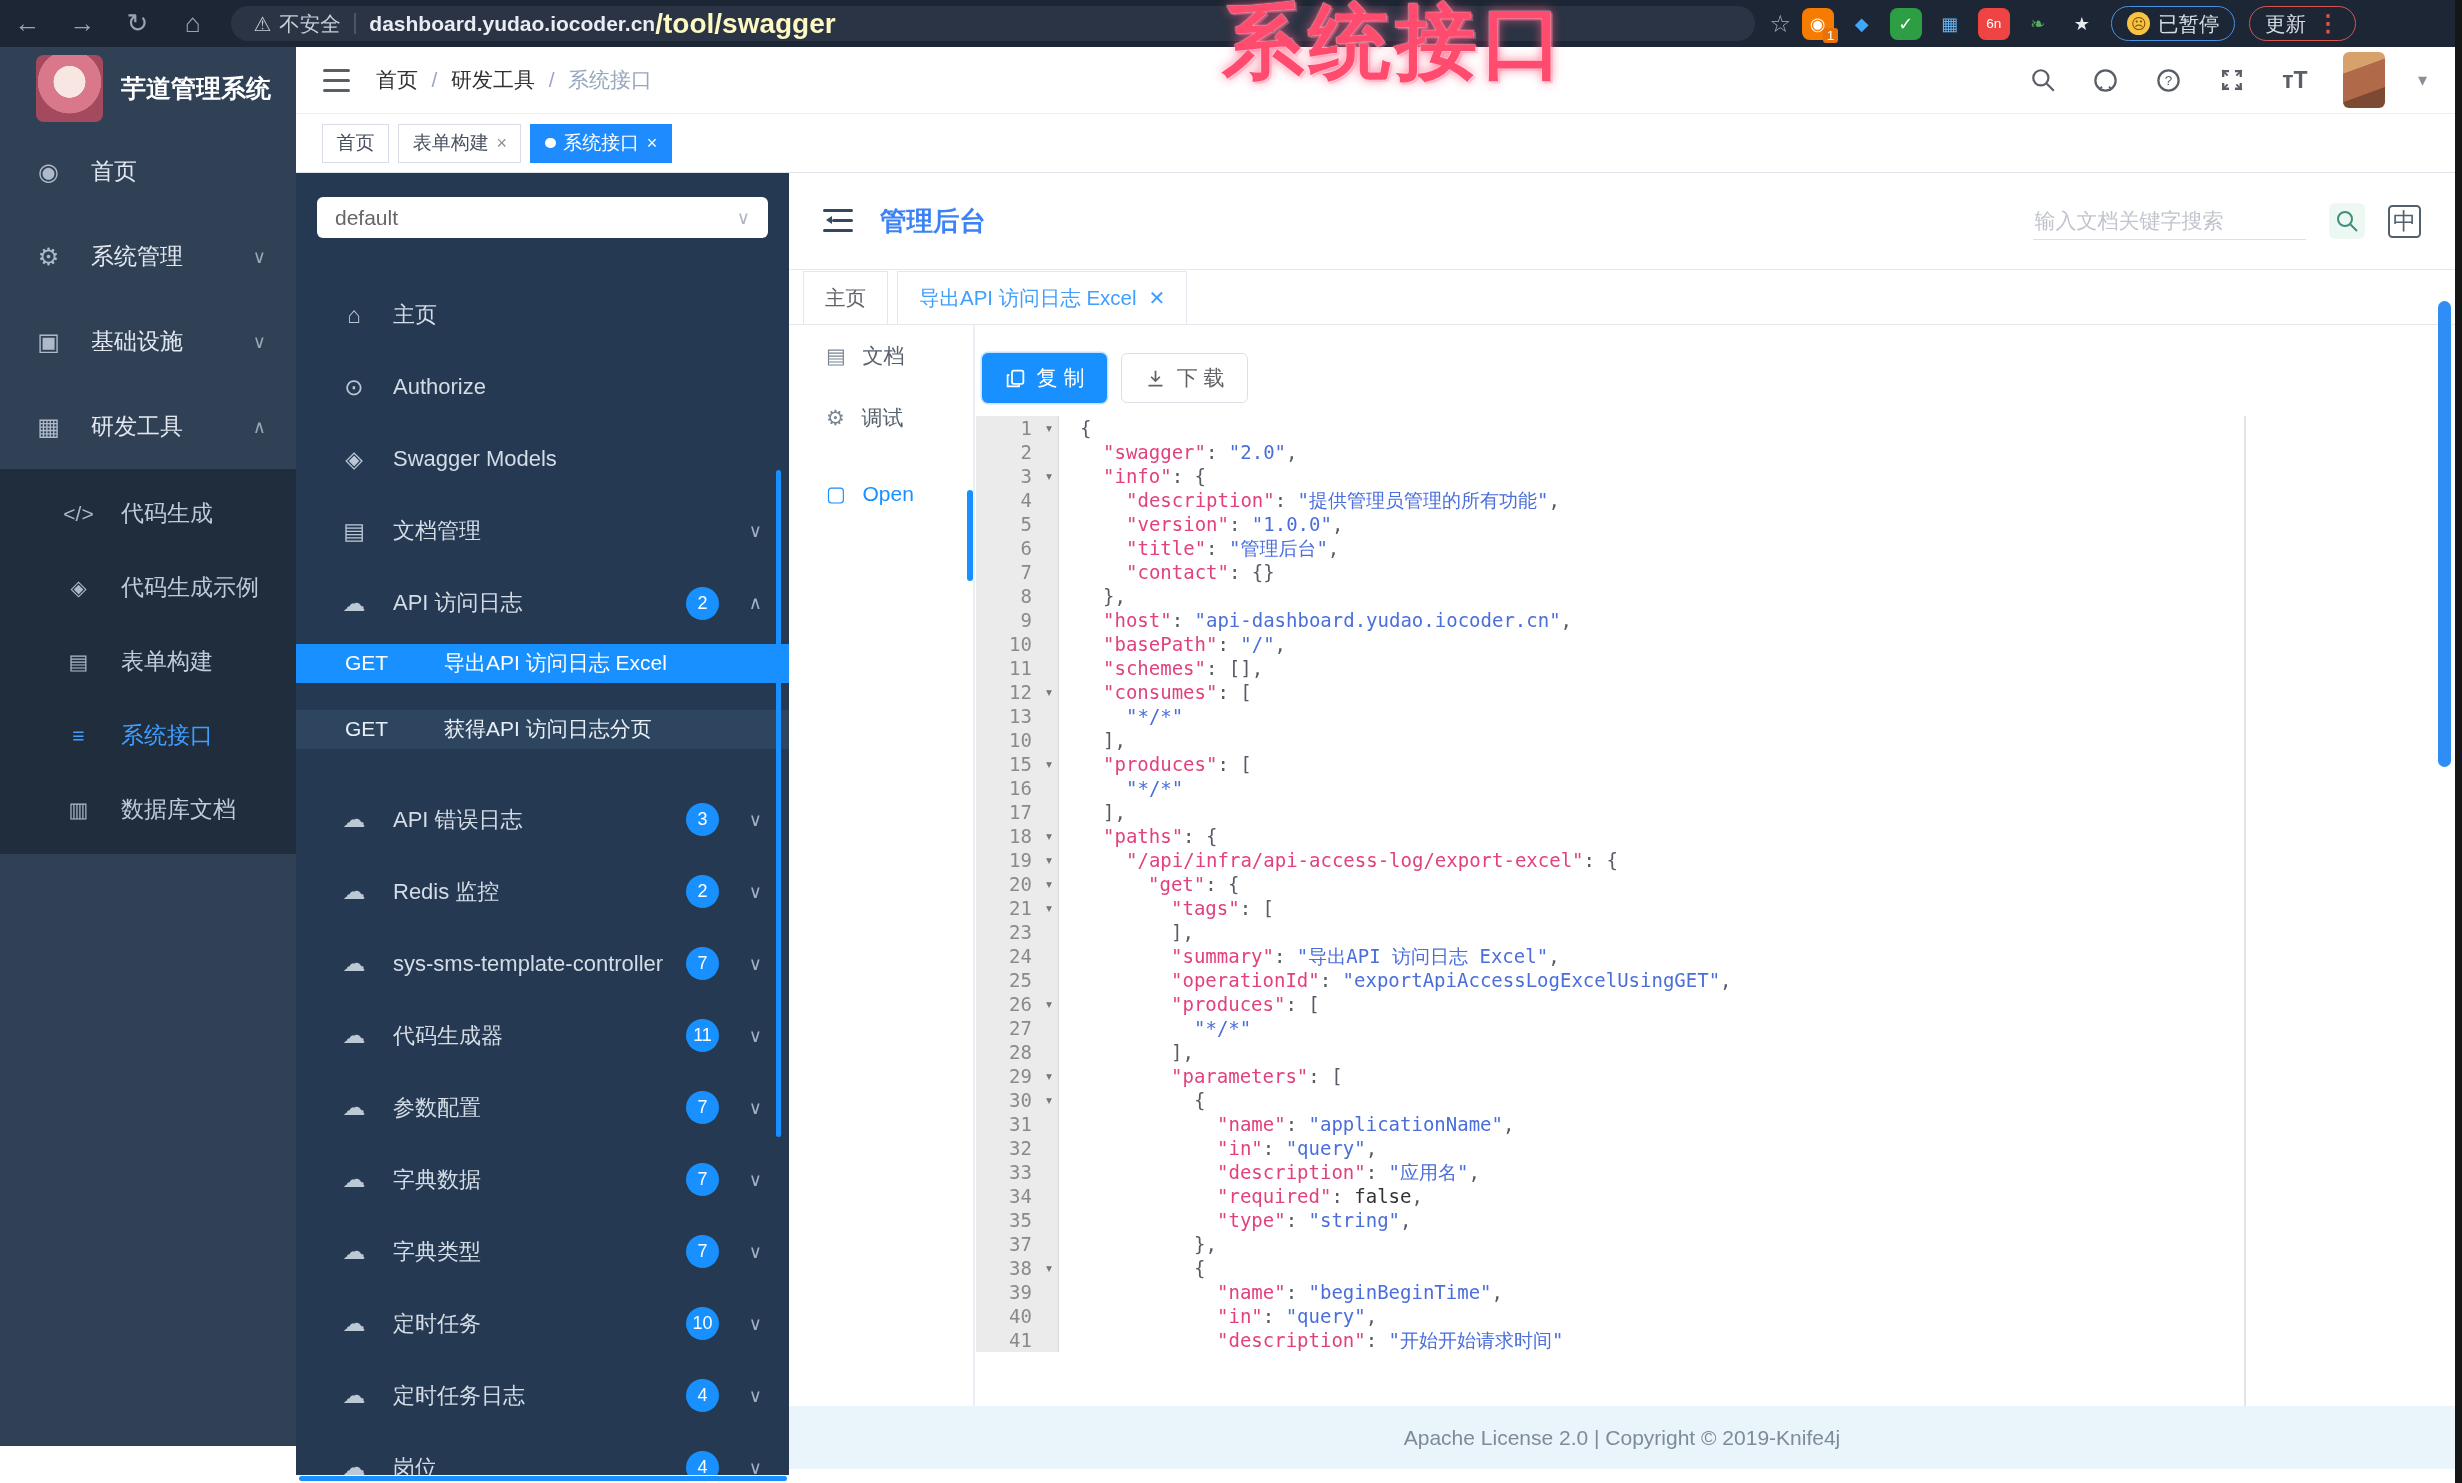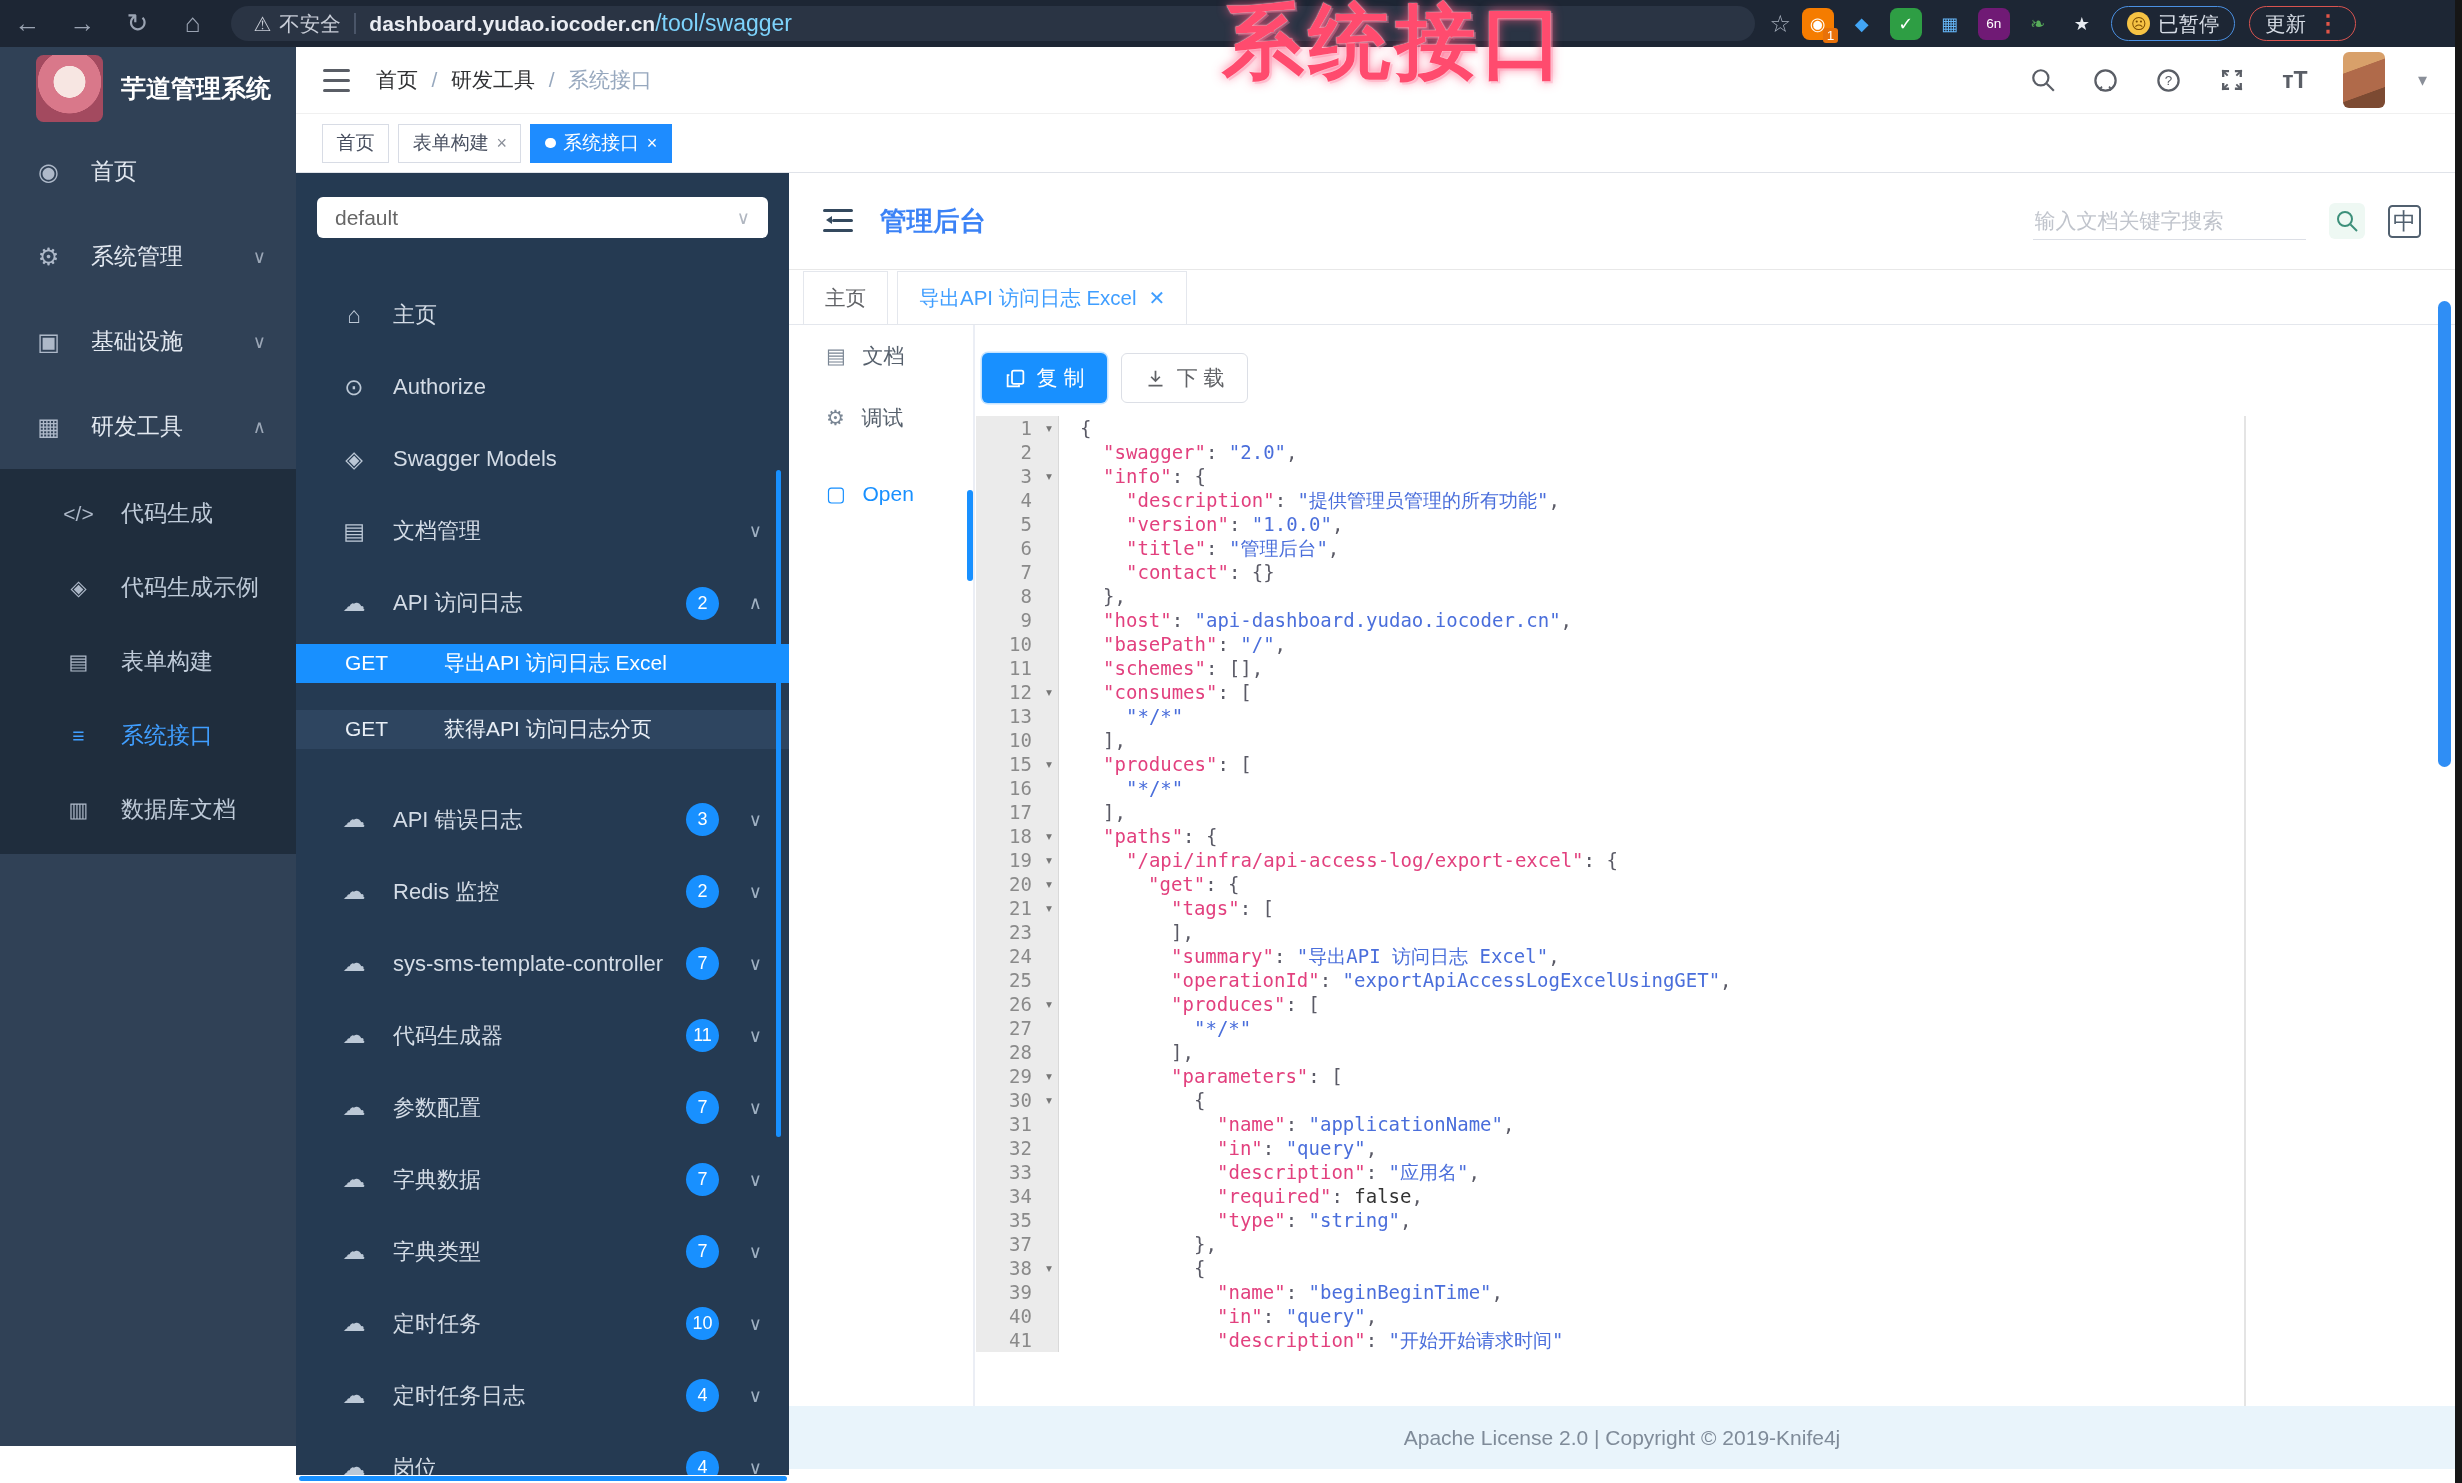--- a/index.html
+++ b/index.html
@@ -7,21 +7,21 @@
   body { font-family:"Liberation Sans", sans-serif; background:#fff; position:relative; overflow:hidden; }
 
   
   .browser-bar { position:absolute; left:0; top:0; width:2462px; height:47px; background:#1d2634; display:flex; align-items:center; z-index:5; }
   .nav-ic { color:#9aa3b2; font-size:26px; width:55px; text-align:center; flex:0 0 auto; cursor:default; }
   .addr-pill { margin-left:10.6px; width:1524px; height:35px; background:#2a3444; border-radius:17.4px; display:flex; align-items:center; padding:0 23px; flex:0 0 auto; }
   .warn-ic { color:#c7ccd6; font-size:20px; margin-right:7.6px; }
   .sec-label { color:#c7ccd6; font-size:20.5px; margin-right:13.6px; }
   .addr-sep { width:1.5px; height:21px; background:#4a5568; margin-right:13.6px; }
   .url-host { color:#e9ecf2; font-size:21px; font-weight:bold; }
-  .url-path { color:#7dd3fc; font-size:23px; }
+  .url-path { color:#fef9c3; font-size:28px;font-weight:bold; }
   .star-ic { color:#aab3c0; font-size:24px; margin:0 10.6px 0 15px; }
   .ext-row { display:flex; align-items:center; gap:12px; }
   .ext { width:32px; height:32px; border-radius:7.6px; display:flex; align-items:center; justify-content:center; font-size:18px; position:relative; flex:0 0 auto; }
   .ext .badge { position:absolute; right:-4.5px; bottom:-3px; background:#e8710a; color:#fff; font-size:13.6px; border-radius:3px; padding:0 3.8px; }
   .pill { height:35px; border-radius:17.4px; display:flex; align-items:center; padding:0 15px; font-size:20.5px; margin-left:13.6px; flex:0 0 auto; }
   .pill.paused { border:1.5px solid #4a90e2; color:#d7dde6; gap:7.6px; }
   .pill.update { border:1.5px solid #d9534f; color:#d7dde6; gap:10.6px; }
   .emoji-dot { width:23px; height:23px; border-radius:50%; background:#f6c344; color:#7a4b00; font-size:15px; display:flex; align-items:center; justify-content:center; }
   .kebab { color:#e05548; font-size:23px; font-weight:bold; letter-spacing:0; }
 
@@ -156,21 +156,21 @@
       </span>
       <span class="ext" style="background: transparent; color: rgb(66, 165, 245);">
         <span>◆</span>
       </span>
       <span class="ext" style="background: rgb(46, 158, 68); color: rgb(255, 255, 255);">
         <span>✓</span>
       </span>
       <span class="ext" style="background: transparent; color: rgb(100, 181, 246);">
         <span>▦</span>
       </span>
-      <span class="ext" style="background: #701a75; color: rgb(255, 255, 255); font-size: 13.6px;">
+      <span class="ext" style="background: #ef4444; color: rgb(255, 255, 255); font-size: 13.6px;">
         <span>6n</span>
       </span>
       <span class="ext" style="background: transparent; color: rgb(87, 171, 90);">
         <span>❧</span>
       </span>
       <span class="ext" style="background: transparent; color: rgb(232, 236, 242);">
         <span>★</span>
       </span>
     </div>
   <div class="pill paused">

